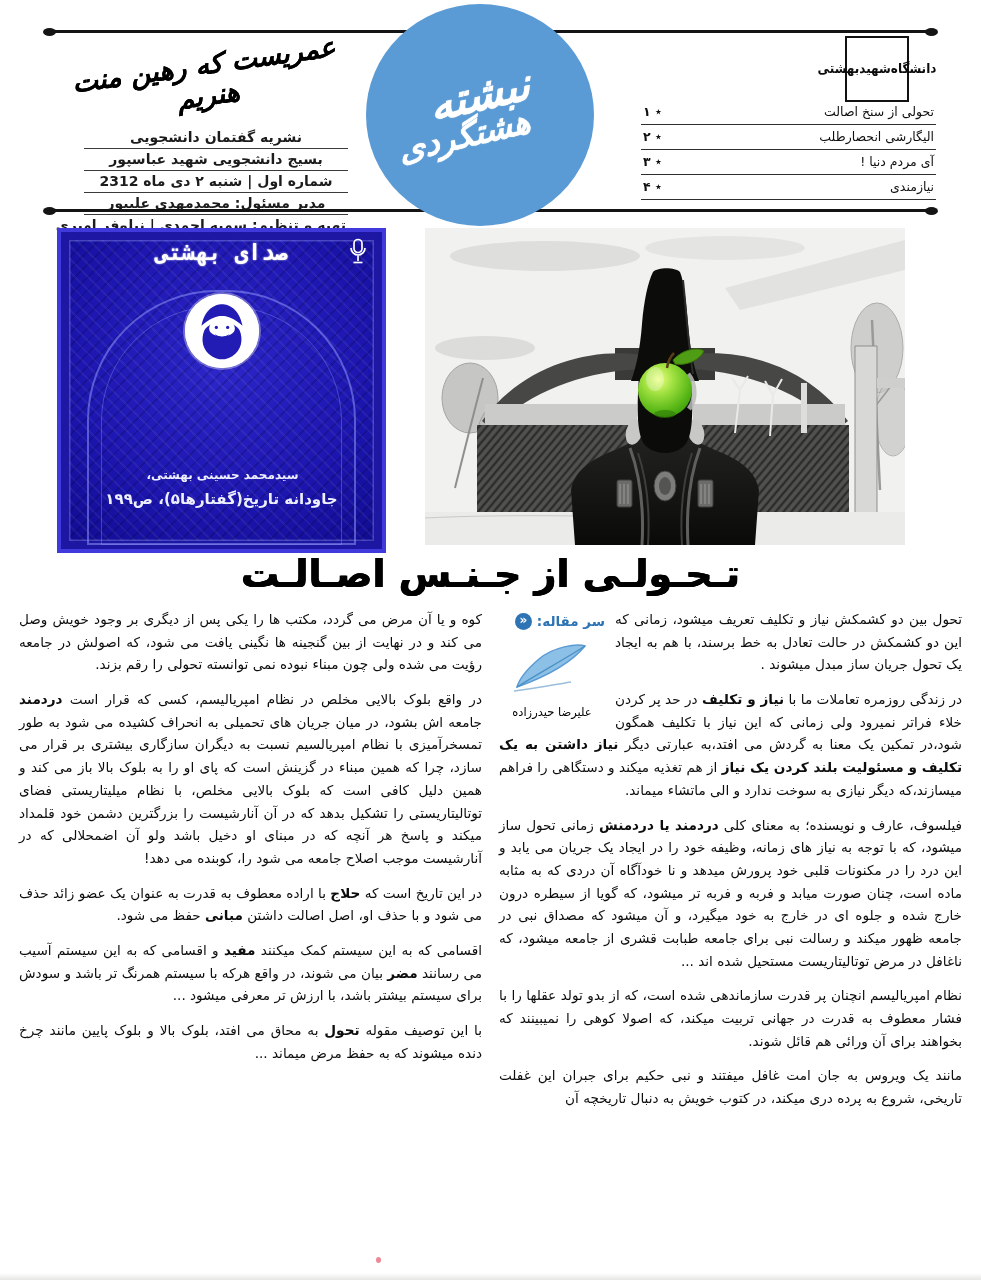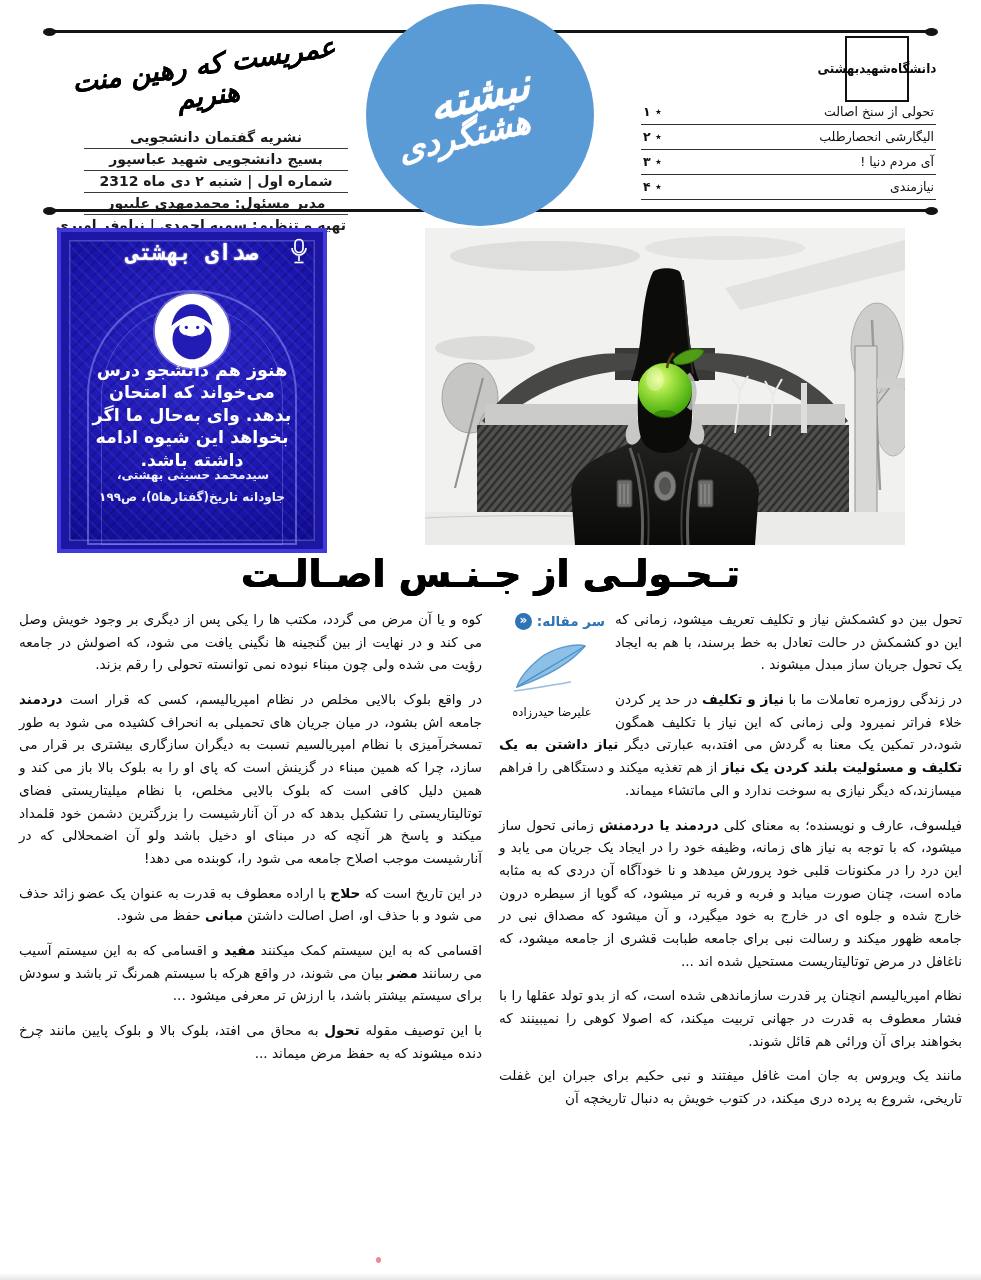--- a/index.html
+++ b/index.html
@@ -36,42 +36,42 @@
   .uni-logo .ul{display:block;transform:scaleY(1.12);letter-spacing:-1px;white-space:nowrap;}
 
   
   .toc{position:absolute;left:641px;width:295px;top:100px;direction:rtl;z-index:2;}
   .toc-row{display:flex;align-items:center;justify-content:space-between;border-bottom:1.4px solid #2e2e2e;
            padding:4px 2px 5px;font-size:12.5px;color:#101010;}
   .toc-title{font-weight:500;margin-left:44px;}
   .toc-num{font-weight:bold;white-space:nowrap;letter-spacing:2px;}
 
   
-  .post{position:absolute;left:57px;top:228px;width:270px;height:325px;
+  .post{position:absolute;left:57px;top:228px;width:329px;height:325px;
         background:
           repeating-linear-gradient(45deg, rgba(255,255,255,0.05) 0 2px, transparent 2px 9px),
           repeating-linear-gradient(-45deg, rgba(0,0,40,0.18) 0 2px, transparent 2px 9px),
           radial-gradient(circle at 50% 42%, #2d26c9 0%, #1d16b0 55%, #0f0a8d 100%);
         box-shadow: inset 0 0 0 4px rgba(70,64,230,.85), inset 0 0 0 12px rgba(24,18,160,.9), inset 0 0 0 13.5px rgba(160,170,255,.35);
         overflow:hidden;}
   .post .arch{position:absolute;left:30px;right:30px;top:62px;bottom:8px;border:2px solid rgba(150,160,255,.5);
               border-radius:130px 130px 0 0;}
   .post .arch2{position:absolute;left:44px;right:44px;top:78px;bottom:8px;border:1.5px solid rgba(150,160,255,.35);
                border-radius:115px 115px 0 0;}
   .post-banner{position:absolute;top:8px;left:16px;right:16px;height:32px;display:flex;align-items:center;justify-content:center;}
   .post-title{color:#fff;font-weight:900;font-size:22px;letter-spacing:2px;direction:rtl;
               font-family:"DejaVu Sans Mono","DejaVu Sans",monospace;text-shadow:0 0 2px rgba(255,255,255,.9);}
   .mic{position:absolute;right:2px;top:2px;}
   .portrait{position:absolute;top:66px;left:50%;transform:translateX(-50%);width:74px;height:74px;border-radius:50%;background:#fff;
             display:flex;align-items:center;justify-content:center;box-shadow:0 0 0 2px rgba(255,255,255,.35);}
   .quote{position:absolute;top:133px;left:26px;right:26px;direction:rtl;text-align:center;color:#fff;font-weight:bold;
          font-size:17.5px;line-height:1.14;letter-spacing:.2px;}
   .quote div{margin-bottom:2.5px;}
   .attrib1{position:absolute;top:240px;left:22px;right:20px;text-align:center;color:#eef0ff;font-weight:bold;font-size:12px;direction:rtl;}
-  .attrib2{position:absolute;top:262px;left:20px;right:20px;text-align:center;color:#eef0ff;font-weight:bold;font-size:12px;direction:rtl;}
+  .attrib2{position:absolute;top:262px;left:20px;right:20px;text-align:center;color:#eef0ff;font-weight:bold;font-size:15px;direction:rtl;}
 
   
   .photo{position:absolute;left:425px;top:228px;width:480px;height:317px;overflow:hidden;background:#f1f1ef;}
 
   
   .headline{position:absolute;left:0;right:0;top:552px;text-align:center;direction:rtl;
             font-size:38px;font-weight:900;color:#000;letter-spacing:0;line-height:1.2;
             text-shadow:.5px 0 0 #000, -.5px 0 0 #000;}
 
   
@@ -160,27 +160,20 @@
           <path d="M16 31 C 19 15 29 10 36 10 C 43 10 53 15 56 31 C 48 24 42 21.5 36 21.5 C 30 21.5 24 24 16 31 Z"></path>
           <path d="M19 35 C 22 30 28 28 36 28 C 44 28 50 30 53 35 C 57 44 55 55 46 60.5 C 40 64.5 32 64.5 26 60.5 C 17 55 15 44 19 35 Z"></path>
         </g>
         <ellipse cx="36" cy="33.5" rx="12.5" ry="8" fill="#ffffff"></ellipse>
         <g fill="#231cb4">
           <circle cx="30.5" cy="32.5" r="1.6"></circle>
           <circle cx="41.5" cy="32.5" r="1.6"></circle>
           <path d="M29 39 C 33.5 42.5 38.5 42.5 43 39 C 39.5 45 32.5 45 29 39 Z"></path>
         </g>
       </svg>
-    </div>
-    <div class="quote">
-      <div>هنوز هم دانشجو درس</div>
-      <div>می‌خواند که امتحان</div>
-      <div>بدهد. وای به‌حال ما اگر</div>
-      <div>بخواهد این شیوه ادامه</div>
-      <div>داشته باشد.</div>
     </div>
     <div class="attrib1">سیدمحمد حسینی بهشتی،</div>
     <div class="attrib2">جاودانه تاریخ(گفتارها۵)، ص۱۹۹</div>
   </div>
 
   <div class="photo">
     <svg width="480" height="317" viewBox="0 0 480 317">
       <defs>
         <radialGradient id="appleG" cx="0.38" cy="0.3" r="0.85">
           <stop offset="0" stop-color="#eaff7e"></stop>

